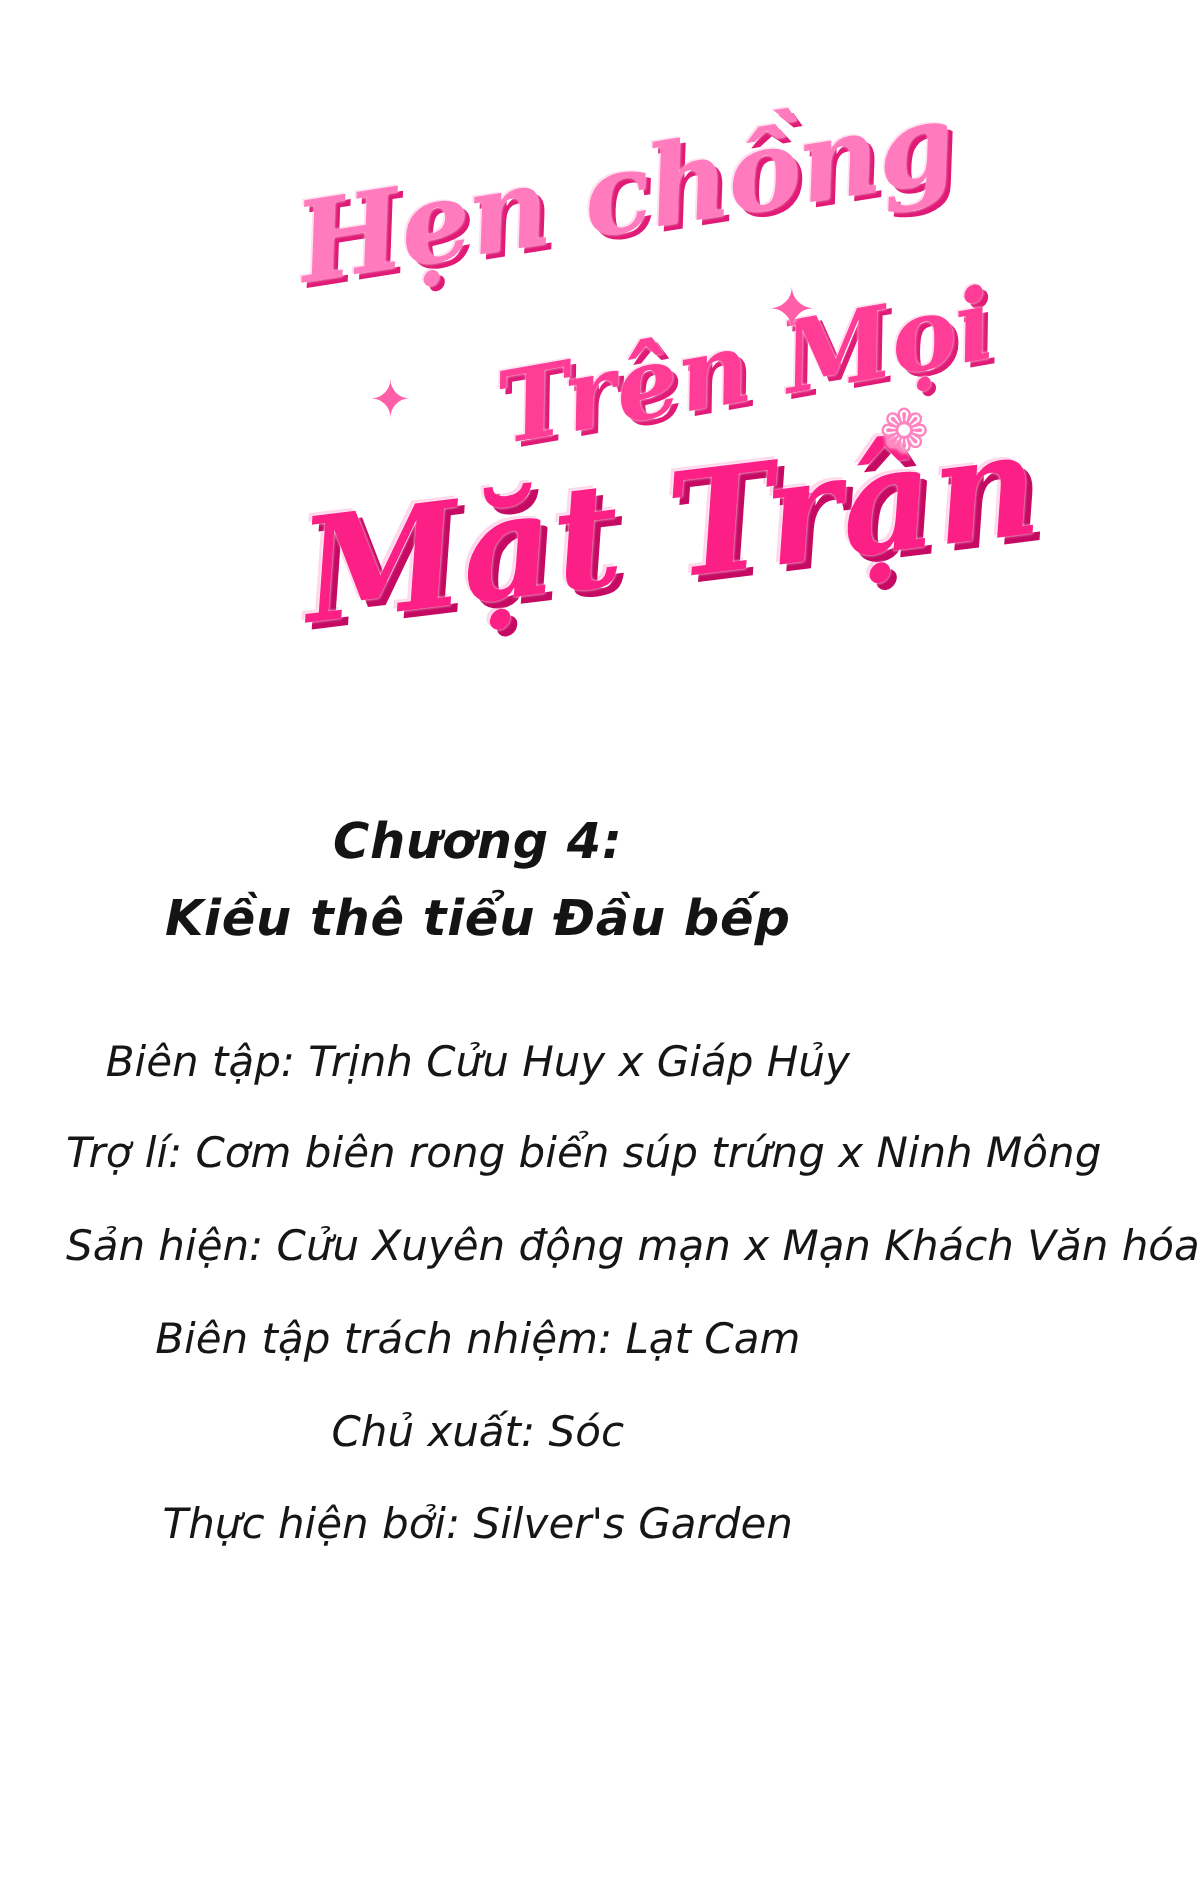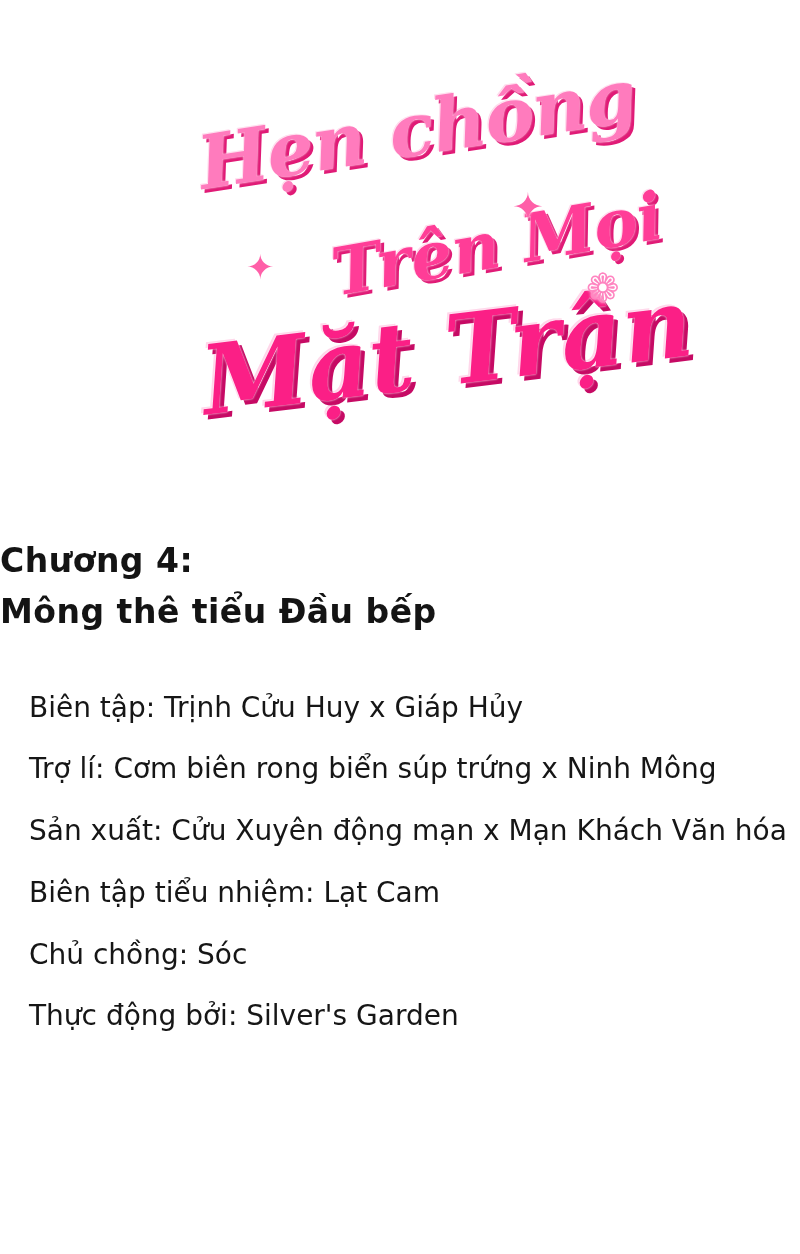--- a/index.html
+++ b/index.html
@@ -84,20 +84,22 @@
   .spark.s1 { left: 246px; top: 250px; font-size: 34px; }
   .spark.s2 { left: 512px; top: 188px; font-size: 38px; }
   .spark.s3 { left: 586px; top: 268px; font-size: 40px; color: #ff84c0; }
 
   
   .text-block {
     position: absolute;
     left: 0;
     top: 540px;
     width: 637px;
+    text-align: center;
+    font-style: italic;
   }
 
   .chapter-title,
   .chapter-sub {
     font-family: "DejaVu Sans", sans-serif;
     font-weight: bold;
     color: #141414;
     letter-spacing: 0.5px;
   }
   .chapter-title {
@@ -112,21 +114,21 @@
 
   .credits {
     margin-top: 60px;
   }
   .credit-line {
     font-family: "DejaVu Sans", sans-serif;
     font-size: 28px;
     line-height: 1.1;
     color: #161616;
     margin: 0 0 31px 0;
-    padding: 0 29px;
+    padding: 0 44px;
     white-space: nowrap;
   }
   .credit-line:last-child { margin-bottom: 0; }
 </style>
 </head>
 <body>
 
 <div class="page">
 
   <div class="logo-art">
@@ -134,25 +136,25 @@
     <div class="logo-line l2">Trên Mọi</div>
     <div class="logo-line l3">Mặt Trận</div>
 
     <div class="spark s1">✦</div>
     <div class="spark s2">✦</div>
     <div class="spark s3">❁</div>
   </div>
 
   <div class="text-block">
     <div class="chapter-title">Chương 4:</div>
-    <div class="chapter-sub">Mông thê tiểu Đầu bếp</div>
+    <div class="chapter-sub">Kiều thê tiểu Đầu bếp</div>
 
     <div class="credits">
       <p class="credit-line">Biên tập: Trịnh Cửu Huy x Giáp Hủy</p>
       <p class="credit-line">Trợ lí: Cơm biên rong biển súp trứng x Ninh Mông</p>
-      <p class="credit-line">Sản xuất: Cửu Xuyên động mạn x Mạn Khách Văn hóa</p>
-      <p class="credit-line">Biên tập tiểu nhiệm: Lạt Cam</p>
-      <p class="credit-line">Chủ chồng: Sóc</p>
-      <p class="credit-line">Thực động bởi: Silver's Garden</p>
+      <p class="credit-line">Sản hiện: Cửu Xuyên động mạn x Mạn Khách Văn hóa</p>
+      <p class="credit-line">Biên tập trách nhiệm: Lạt Cam</p>
+      <p class="credit-line">Chủ xuất: Sóc</p>
+      <p class="credit-line">Thực hiện bởi: Silver's Garden</p>
     </div>
   </div>
 
 </div>
 
 </body></html>

